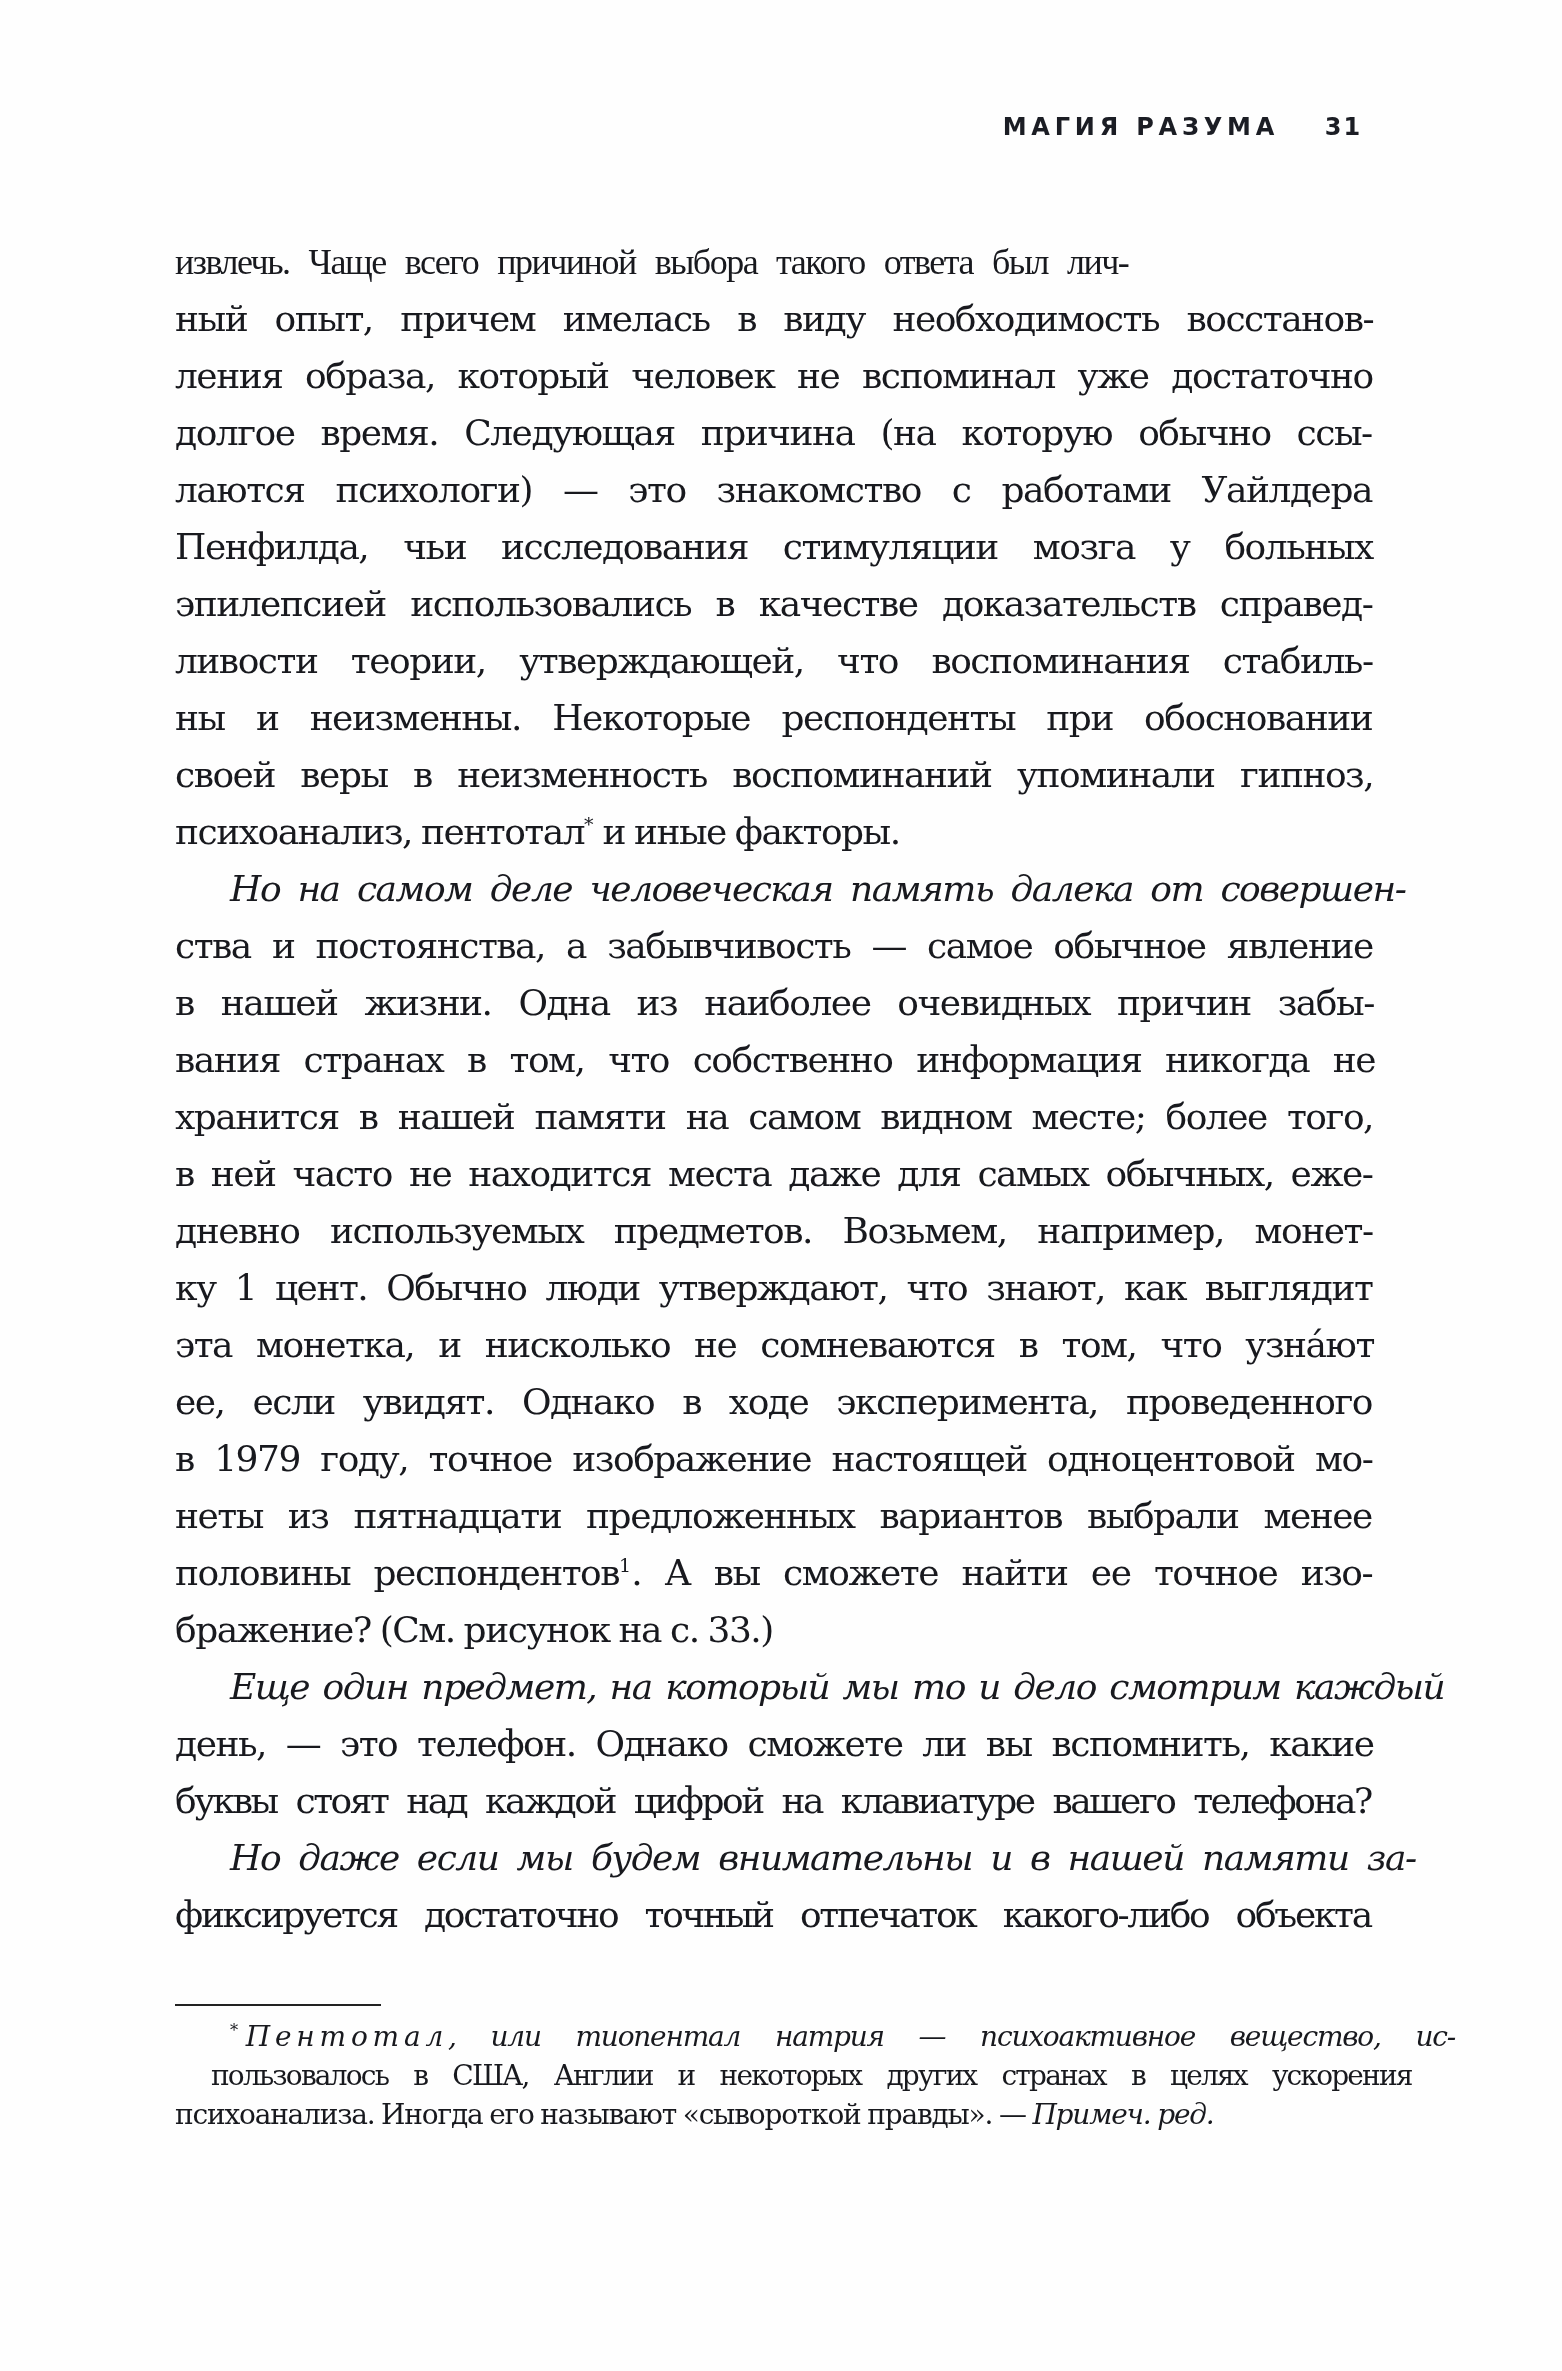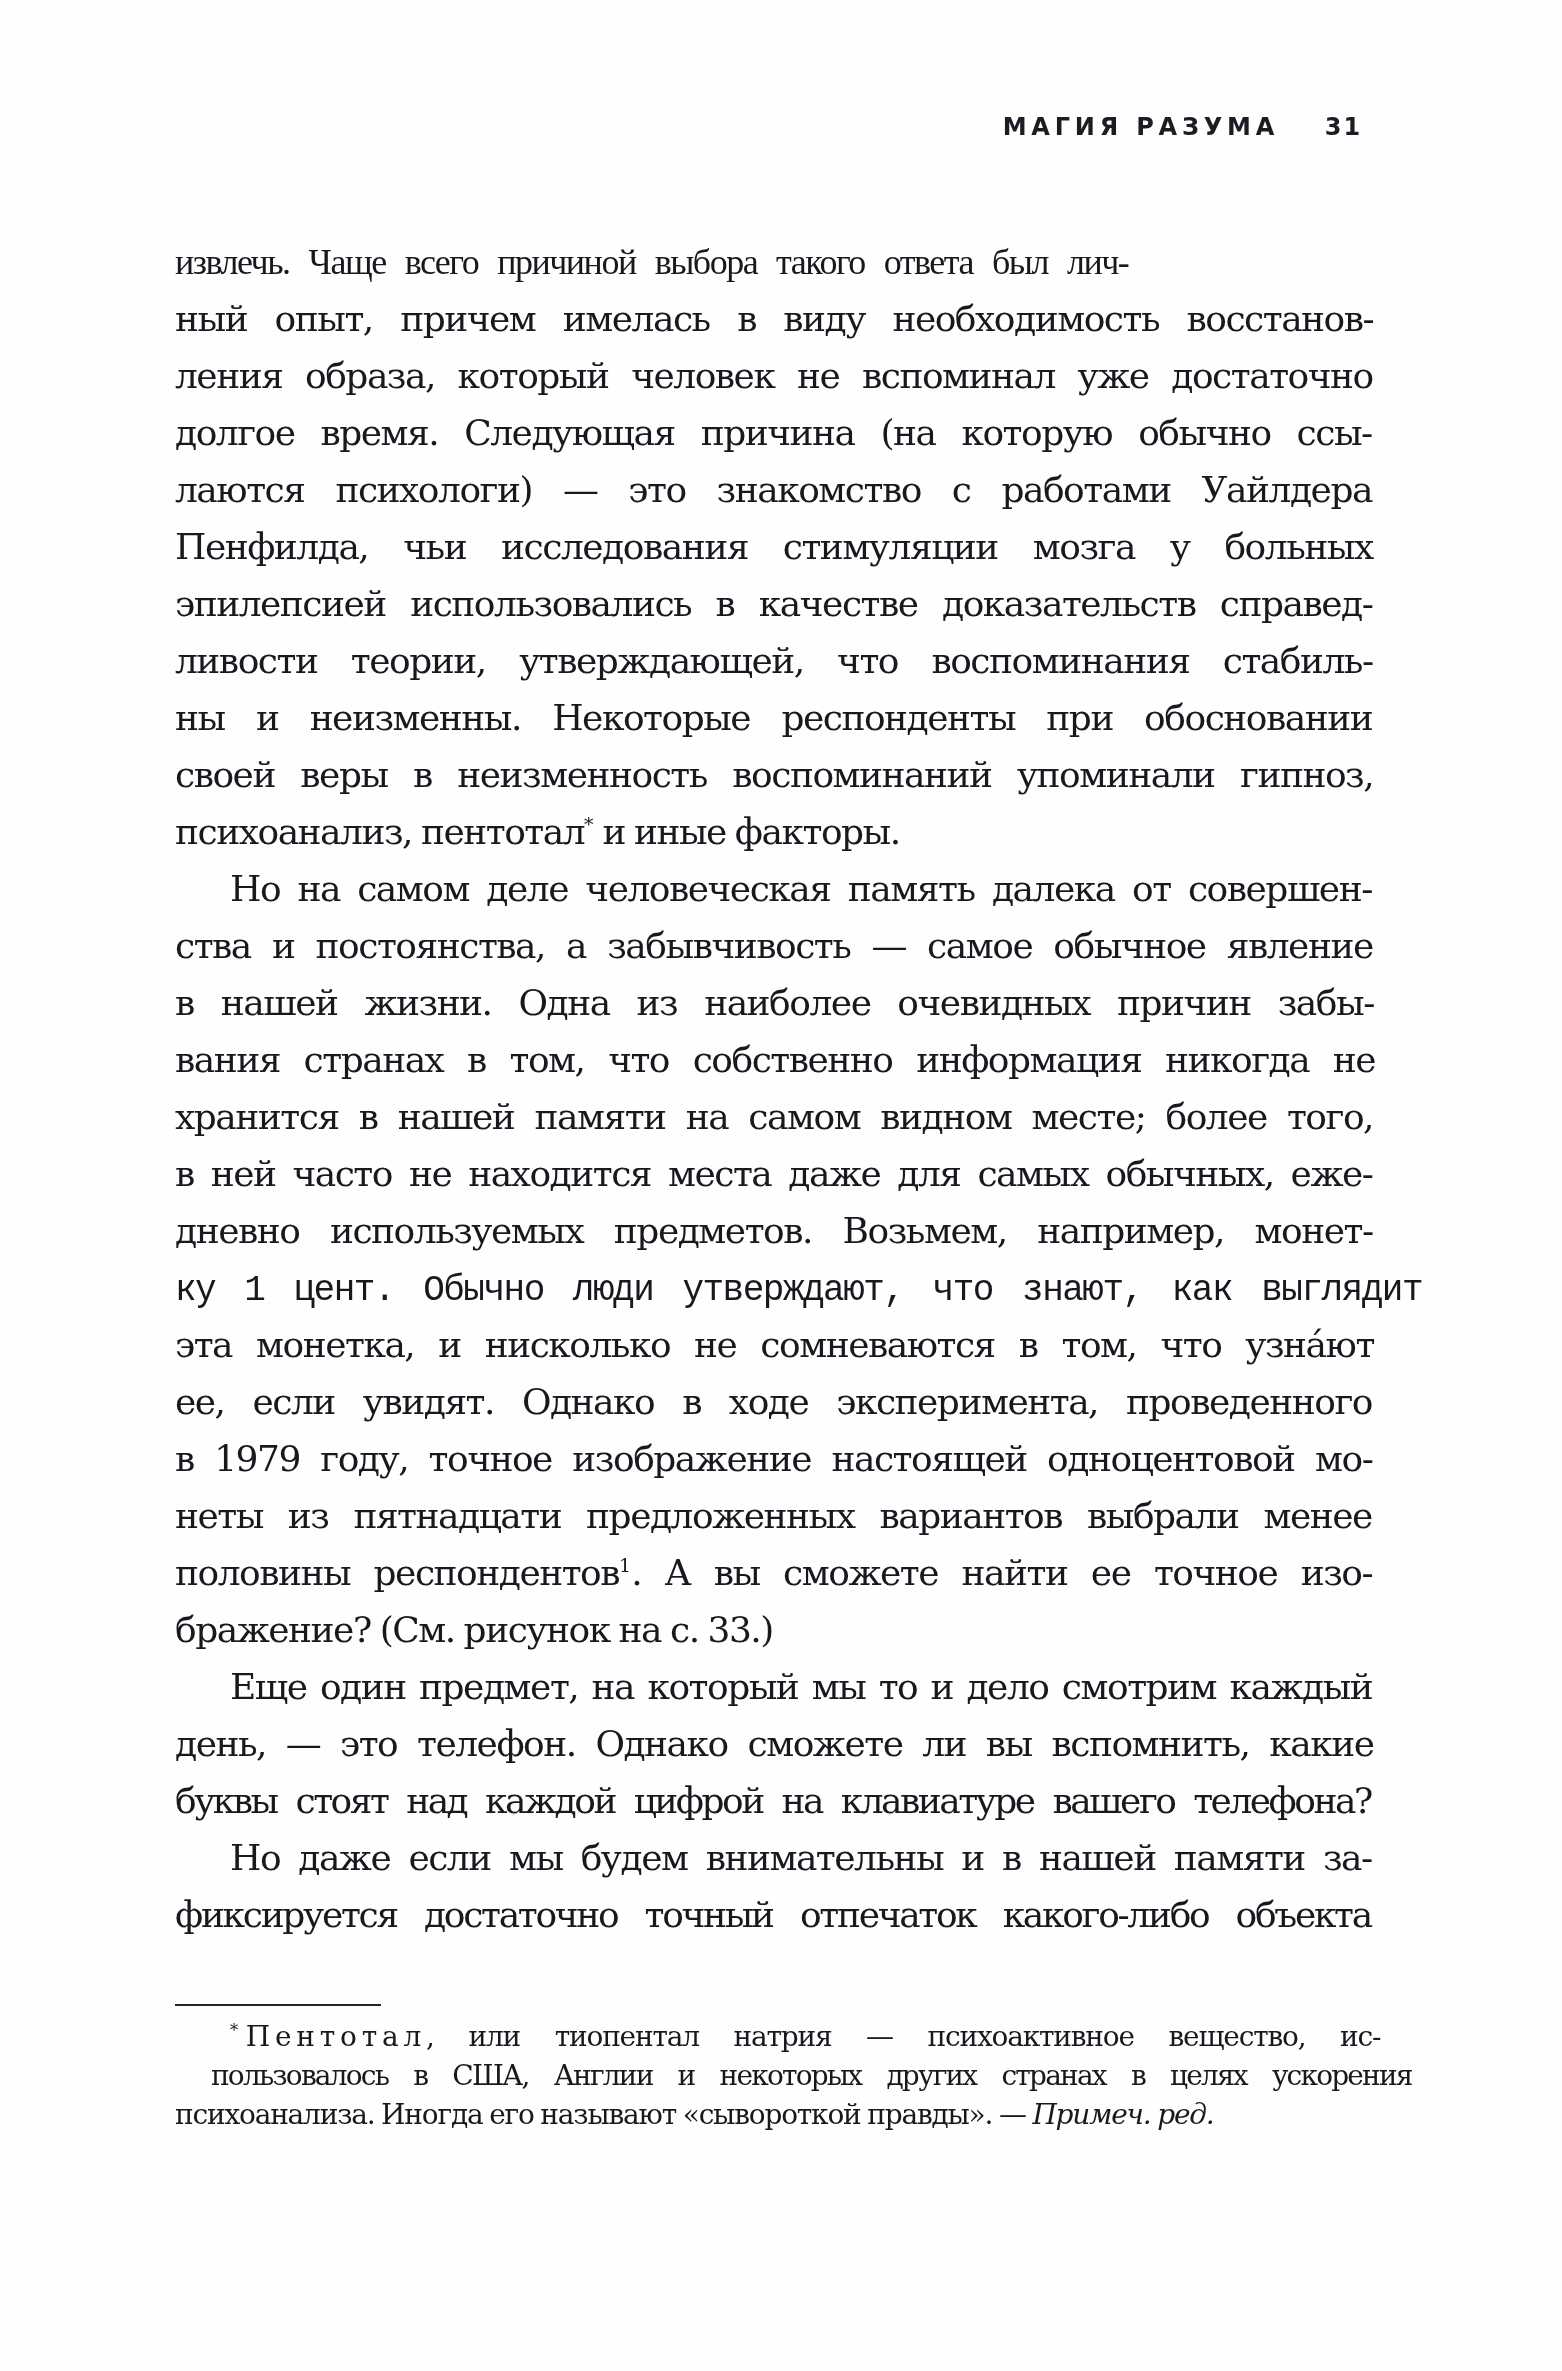--- a/index.html
+++ b/index.html
@@ -14,21 +14,21 @@
   .running-head .num { letter-spacing: 1.9px; }
   .body-text {
     position: absolute; left: 175px; top: 233px; width: 1191px;
     font-family: "DejaVu Serif", serif; font-size: 36px; color: #18191e;
   }
   .line {
     display: block; height: 57px; line-height: 57px; white-space: nowrap;
     text-align: justify; text-align-last: justify; letter-spacing: -1.5px; word-spacing: -1px;
   }
   .line.last { text-align-last: left; }
-  .line.indent { padding-left: 55px; }
+  .line.indent { padding-left: 55px; font-style: italic; }
   sup.fn { font-size: 19px; line-height: 0; vertical-align: 13.4px; letter-spacing: 0; }
   .rule {
     position: absolute; left: 175px; top: 2004px; width: 206px; height: 1.9px; background: #222;
   }
   .footnote {
     position: absolute; left: 175px; top: 2017px; width: 1191px;
     font-family: "DejaVu Serif", serif; font-size: 28px; color: #18191e;
   }
   .footnote .line { height: 39px; line-height: 39px; letter-spacing: -1.2px; }
   .footnote .line.indent { padding-left: 55px; }
@@ -63,21 +63,21 @@
     </div>
 
     <div>
       <span class="line indent"><span style="display: inline-block; white-space: nowrap; word-spacing: 7.4px;">Но на самом деле человеческая память далека от совершен-</span></span>
       <span class="line"><span style="display: inline-block; white-space: nowrap; word-spacing: 11.2px;">ства и постоянства, а забывчивость — самое обычное явление</span></span>
       <span class="line"><span style="display: inline-block; white-space: nowrap; word-spacing: 17px;">в нашей жизни. Одна из наиболее очевидных причин забы-</span></span>
       <span class="line"><span style="display: inline-block; white-space: nowrap; word-spacing: 13.7px;">вания странах в том, что собственно информация никогда не</span></span>
       <span class="line"><span style="display: inline-block; white-space: nowrap; word-spacing: 10.2px;">хранится в нашей памяти на самом видном месте; более того,</span></span>
       <span class="line"><span style="display: inline-block; white-space: nowrap; word-spacing: 7px;">в ней часто не находится места даже для самых обычных, еже-</span></span>
       <span class="line"><span style="display: inline-block; white-space: nowrap; word-spacing: 20.6px;">дневно используемых предметов. Возьмем, например, монет-</span></span>
-      <span class="line"><span style="display: inline-block; white-space: nowrap; word-spacing: 9px; font-family: Liberation Mono, monospace;">ку 1 цент. Обычно люди утверждают, что знают, как выглядит</span></span>
+      <span class="line"><span style="display: inline-block; white-space: nowrap; word-spacing: 9px;">ку 1 цент. Обычно люди утверждают, что знают, как выглядит</span></span>
       <span class="line"><span style="display: inline-block; white-space: nowrap; word-spacing: 14px;">эта монетка, и нисколько не сомневаются в том, что узна́ют</span></span>
       <span class="line"><span style="display: inline-block; white-space: nowrap; word-spacing: 18px;">ее, если увидят. Однако в ходе эксперимента, проведенного</span></span>
       <span class="line"><span style="display: inline-block; white-space: nowrap; word-spacing: 10.5px;">в 1979 году, точное изображение настоящей одноцентовой мо-</span></span>
       <span class="line"><span style="display: inline-block; white-space: nowrap; word-spacing: 15px;">неты из пятнадцати предложенных вариантов выбрали менее</span></span>
       <span class="line"><span style="display: inline-block; white-space: nowrap; word-spacing: 13.5px;"><span>половины респондентов</span><sup class="fn">1</sup><span>. А вы сможете найти ее точное изо-</span></span></span>
       <span class="line last"><span style="display: inline-block; white-space: nowrap;">бражение? (См. рисунок на с. 33.)</span></span>
     </div>
 
     <div>
       <span class="line indent"><span style="display: inline-block; white-space: nowrap; word-spacing: 3.4px;">Еще один предмет, на который мы то и дело смотрим каждый</span></span>

